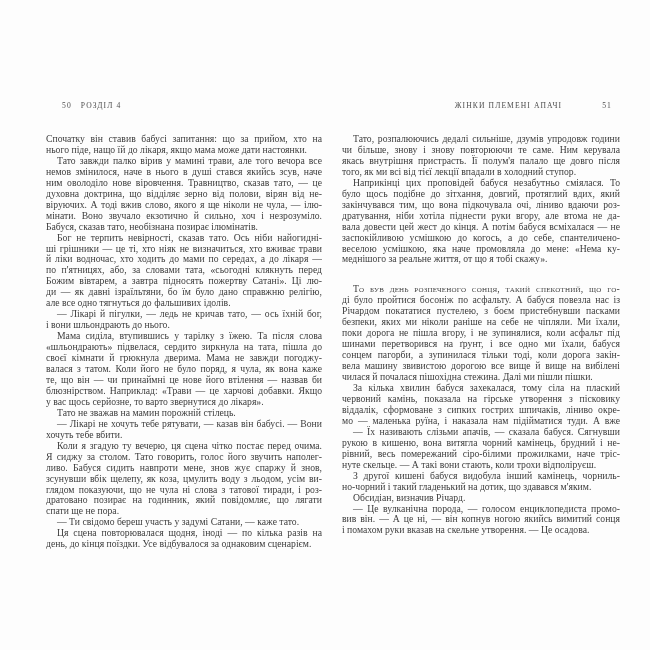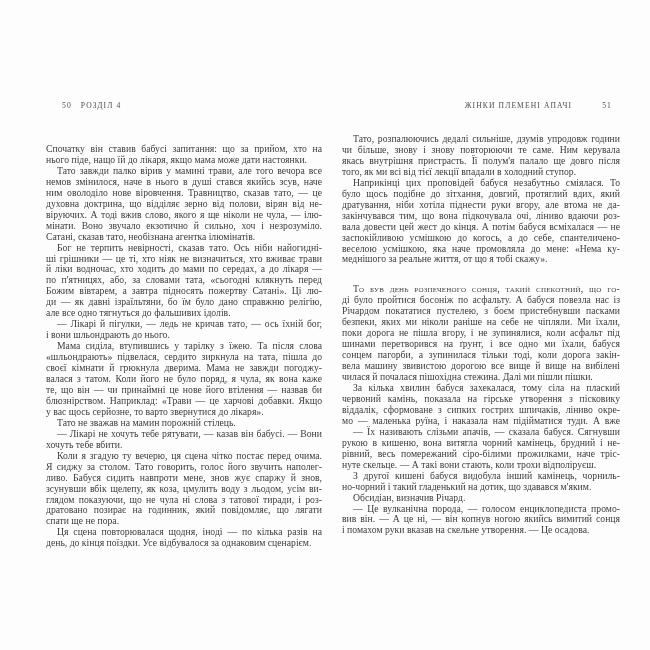--- a/index.html
+++ b/index.html
@@ -19,28 +19,28 @@
   .spread { position: relative; width: 650px; height: 650px; }
 
   .running-head {
     position: absolute; top: 101px;
     font-size: 7.6px; letter-spacing: 1.1px;
     color: var(--header);
     display: flex; align-items: baseline;
     white-space: nowrap;
   }
   .head-left { left: 34px; gap: 9px; padding-left: 28px; }
-  .head-right { right: 38px; gap: 30px; }
+  .head-right { right: 38px; gap: 40px; }
 
   .page-body {
     position: absolute; top: 134px;
     font-size: 9.7px; line-height: 10.95px;
     color: var(--text);
   }
-  #left-body  { left: 46px;  width: 276px; margin-top: 10px; }
+  #left-body  { left: 46px;  width: 276px; }
   #right-body { left: 342px; width: 278px; }
 
   .para { margin: 0; }
   .para.sbreak { margin-top: 19px; }
   .line {
     text-align: justify;
     text-align-last: justify;
     white-space: normal;
   }
   .line.last { text-align-last: left; }
@@ -67,21 +67,21 @@
         <div class="line">Спочатку він ставив бабусі запитання: що за прийом, хто на</div>
         <div class="line last">нього піде, нащо їй до лікаря, якщо мама може дати настоянки.</div>
       </div>
       <div class="para">
         <div class="line indent">Тато завжди палко вірив у мамині трави, але того вечора все</div>
         <div class="line">немов змінилося, наче в нього в душі стався якийсь зсув, наче</div>
         <div class="line">ним оволоділо нове віровчення. Травництво, сказав тато, — це</div>
         <div class="line">духовна доктрина, що відділяє зерно від полови, вірян від не-</div>
         <div class="line">віруючих. А тоді вжив слово, якого я ще ніколи не чула, — ілю-</div>
         <div class="line">мінати. Воно звучало екзотично й сильно, хоч і незрозуміло.</div>
-        <div class="line last">Сатані, сказав тато, необізнана агентка ілюмінатів.</div>
+        <div class="line last">Бабуся, сказав тато, необізнана позирає ілюмінатів.</div>
       </div>
       <div class="para">
         <div class="line indent">Бог не терпить невірності, сказав тато. Ось ніби найогидні-</div>
         <div class="line">ші грішники — це ті, хто ніяк не визначиться, хто вживає трави</div>
         <div class="line">й ліки водночас, хто ходить до мами по середах, а до лікаря —</div>
         <div class="line">по п'ятницях, або, за словами тата, «сьогодні клякнуть перед</div>
         <div class="line">Божим вівтарем, а завтра підносять пожертву Сатані». Ці лю-</div>
         <div class="line">ди — як давні ізраїльтяни, бо їм було дано справжню релігію,</div>
         <div class="line last">але все одно тягнуться до фальшивих ідолів.</div>
       </div>
@@ -108,36 +108,39 @@
       <div class="para">
         <div class="line indent">Коли я згадую ту вечерю, ця сцена чітко постає перед очима.</div>
         <div class="line">Я сиджу за столом. Тато говорить, голос його звучить наполег-</div>
         <div class="line">ливо. Бабуся сидить навпроти мене, знов жує спаржу й знов,</div>
         <div class="line">зсунувши вбік щелепу, як коза, цмулить воду з льодом, усім ви-</div>
         <div class="line">глядом показуючи, що не чула ні слова з татової тиради, і роз-</div>
         <div class="line">дратовано позирає на годинник, який повідомляє, що лягати</div>
         <div class="line last">спати ще не пора.</div>
       </div>
       <div class="para">
+        <div class="line last indent">— Ти свідомо береш участь у задумі Сатани, — каже тато.</div>
+      </div>
+      <div class="para">
         <div class="line indent">Ця сцена повторювалася щодня, іноді — по кілька разів на</div>
         <div class="line last">день, до кінця поїздки. Усе відбувалося за однаковим сценарієм.</div>
       </div>
     </div>
   <div class="page-body" id="right-body">
       <div class="para">
         <div class="line indent">Тато, розпалюючись дедалі сильніше, дзумів упродовж години</div>
         <div class="line">чи більше, знову і знову повторюючи те саме. Ним керувала</div>
         <div class="line">якась внутрішня пристрасть. Її полум'я палало ще довго після</div>
         <div class="line last">того, як ми всі від тієї лекції впадали в холодний ступор.</div>
       </div>
       <div class="para">
         <div class="line indent">Наприкінці цих проповідей бабуся незабутньо сміялася. То</div>
         <div class="line">було щось подібне до зітхання, довгий, протяглий вдих, який</div>
+        <div class="line">закінчувався тим, що вона підкочувала очі, ліниво вдаючи роз-</div>
         <div class="line">дратування, ніби хотіла піднести руки вгору, але втома не да-</div>
-        <div class="line">закінчувався тим, що вона підкочувала очі, ліниво вдаючи роз-</div>
         <div class="line">вала довести цей жест до кінця. А потім бабуся всміхалася — не</div>
         <div class="line">заспокійливою усмішкою до когось, а до себе, спантеличено-</div>
         <div class="line">веселою усмішкою, яка наче промовляла до мене: «Нема ку-</div>
         <div class="line last">меднішого за реальне життя, от що я тобі скажу».</div>
       </div>
       <div class="para sbreak">
         <div class="line indent sc">То був день розпеченого сонця, такий спекотний, що го-</div>
         <div class="line">ді було пройтися босоніж по асфальту. А бабуся повезла нас із</div>
         <div class="line">Річардом покататися пустелею, з боєм пристебнувши пасками</div>
         <div class="line">безпеки, яких ми ніколи раніше на себе не чіпляли. Ми їхали,</div>

